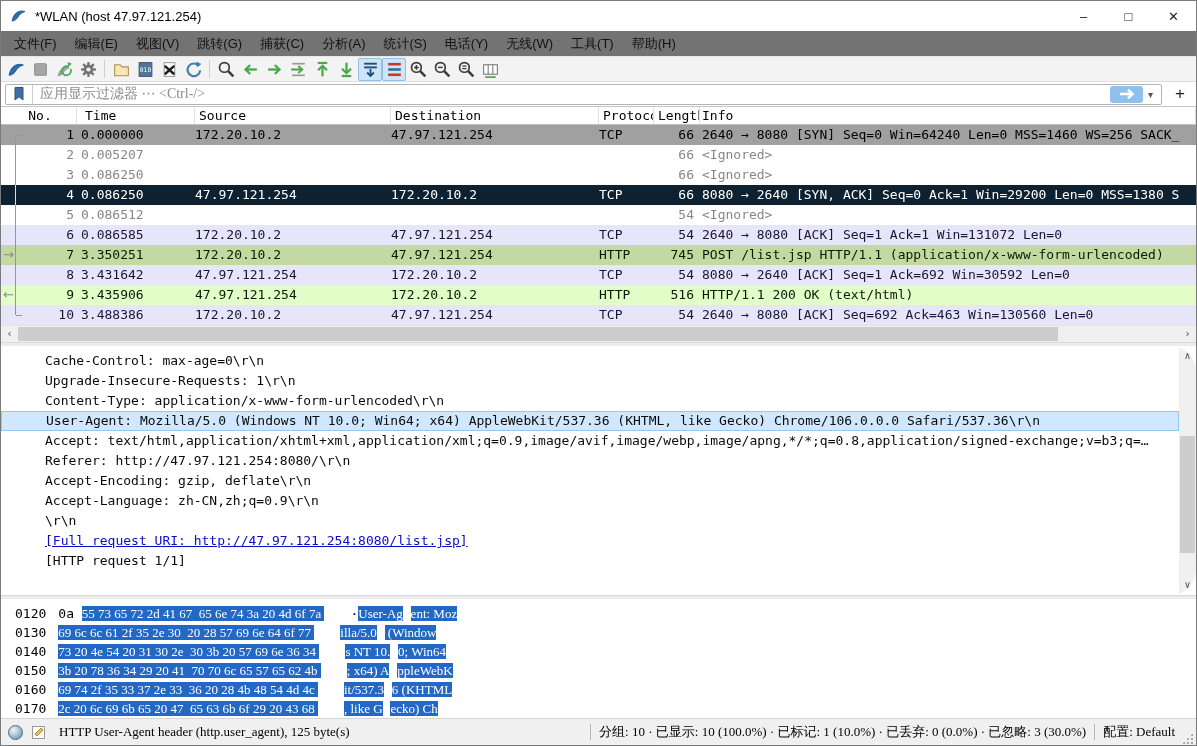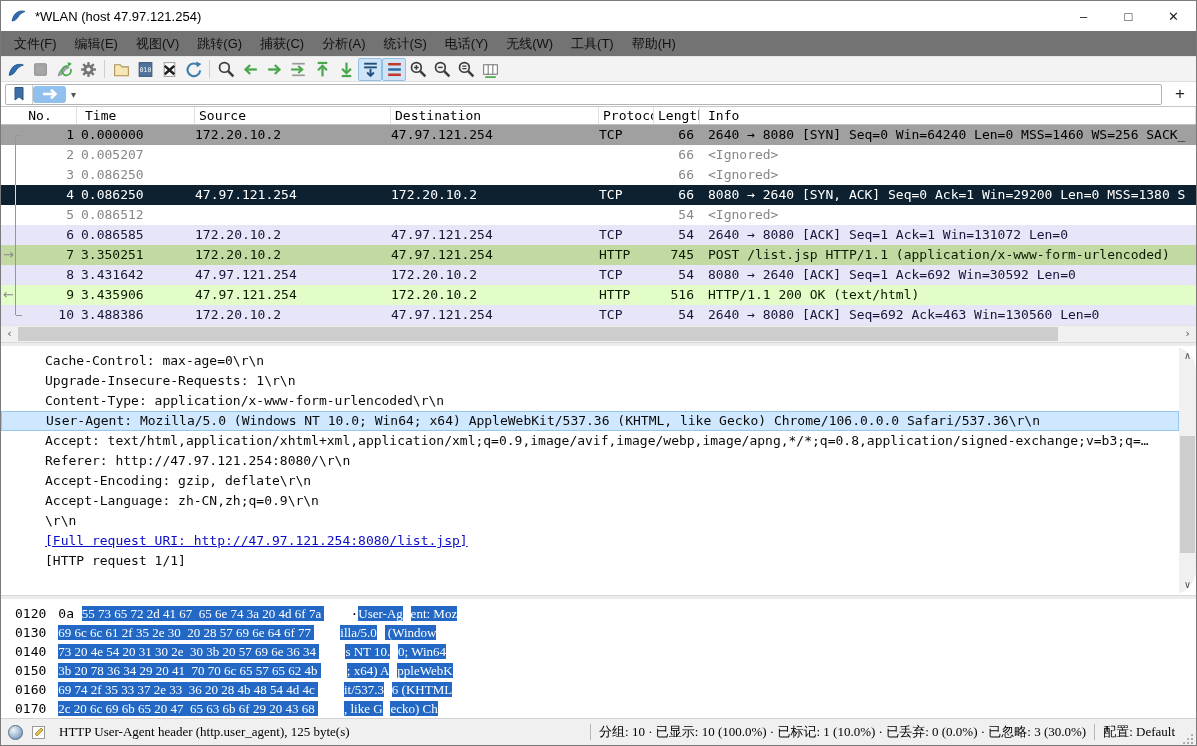--- a/index.html
+++ b/index.html
@@ -33,21 +33,21 @@
   .plh{border-right:1px solid #e0e0e0;padding-left:4px;white-space:nowrap;overflow:hidden;}
   .plh.c-no{padding-left:6px;text-align:center;}
   .plh.c-time{padding-left:8px;}
   .plrow{display:flex;height:20px;line-height:20px;position:relative;white-space:nowrap;}
   .c-no{width:76px;text-align:right;padding-right:3px;}
   .c-time{width:118px;padding-left:4px;}
   .c-src{width:196px;}
   .c-dst{width:208px;}
   .c-proto{width:55px;}
   .c-len{width:46px;text-align:right;padding-right:6px;}
-  .c-info{flex:1;padding-left:8px;overflow:hidden;}
+  .c-info{flex:1;padding-left:2px;overflow:hidden;}
   .r-syn{background:#a0a0a0;color:#000;}
   .r-ignored{background:#fff;color:#878787;}
   .r-marked{background:#0e2130;color:#fff;}
   .r-tcp{background:#e6e6f8;color:#16163c;}
   .r-http{background:#e2fdc7;color:#0a1a00;}
   .r-httpsel{background:#c3d9a2;color:#0a1a00;}
   .rl{position:absolute;left:14px;top:0;bottom:0;width:1px;background:#969696;}
   .rl-start{top:10px;}.rl-end{bottom:10px;}
   .rl-w{background:rgba(255,255,255,.85);}
   .rtick{position:absolute;left:15px;top:10px;width:6px;height:1px;background:#969696;}
@@ -270,20 +270,21 @@
       </span>
   </div>
 
   <div class="filterbar">
     <div class="ffield">
       <span class="fbookmark">
           <svg width="14" height="16" viewBox="0 0 14 16">
             <path d="M3 1.5 h8 V14 L7 10.8 3 14 Z" fill="#3c6ea5" stroke="#2d567f"></path>
           </svg>
         </span>
+      <span class="fplaceholder">应用显示过滤器 ⋯ &lt;Ctrl-/&gt;</span>
       <span class="fapplywrap">
         <span class="fapply">
             <svg width="18" height="12" viewBox="0 0 18 12">
               <g fill="none" stroke="#fff" stroke-width="2.6">
                 <path d="M2 6 H14"></path>
                 <path d="M10 1.8 L14.5 6 L10 10.2"></path>
               </g>
             </svg>
           </span>
         <span class="fcaret">▾</span>

